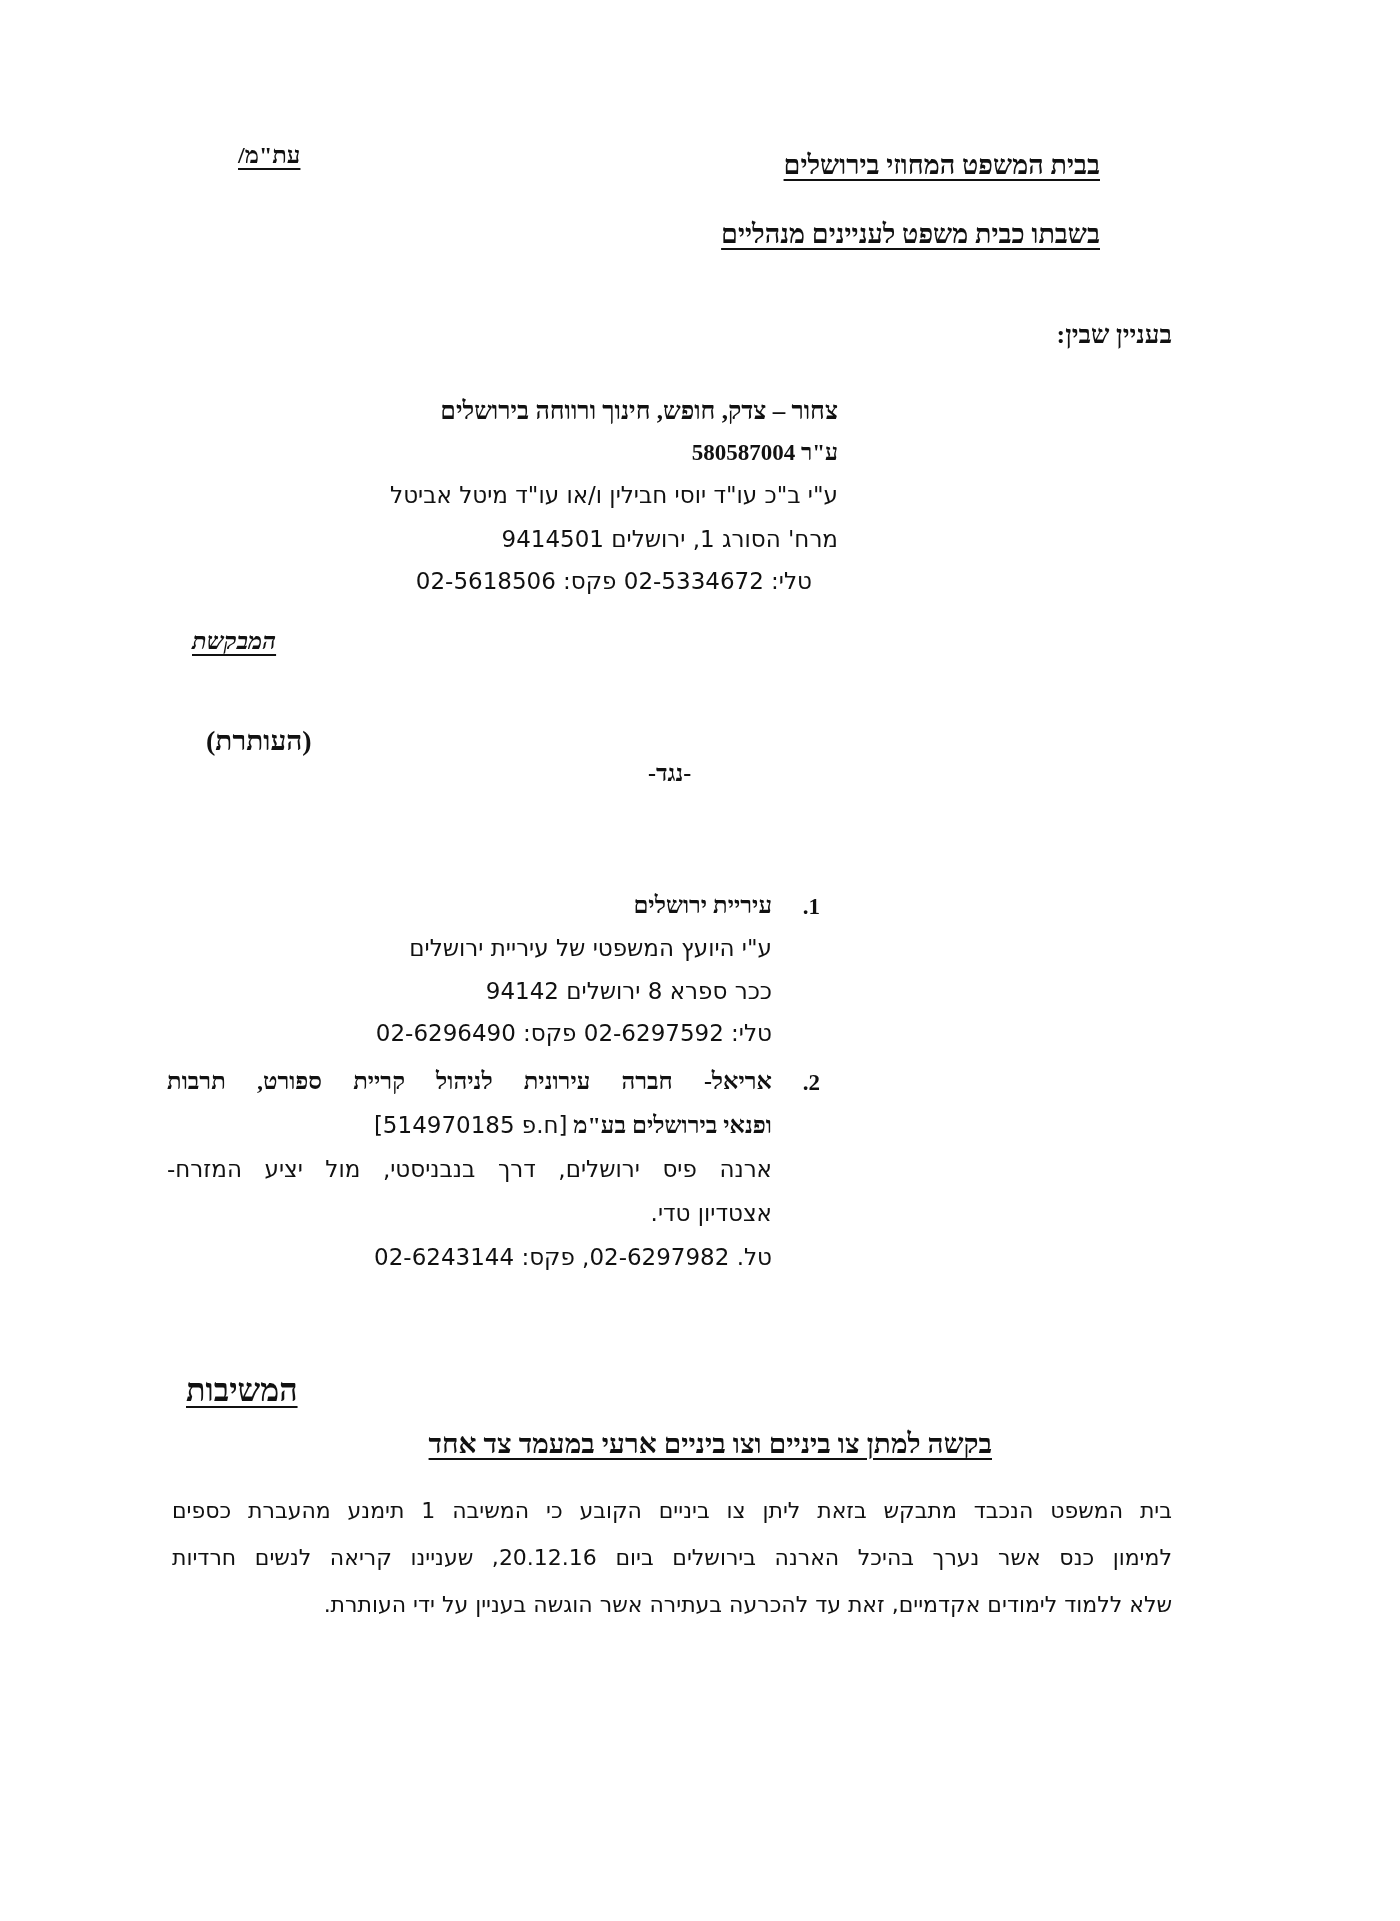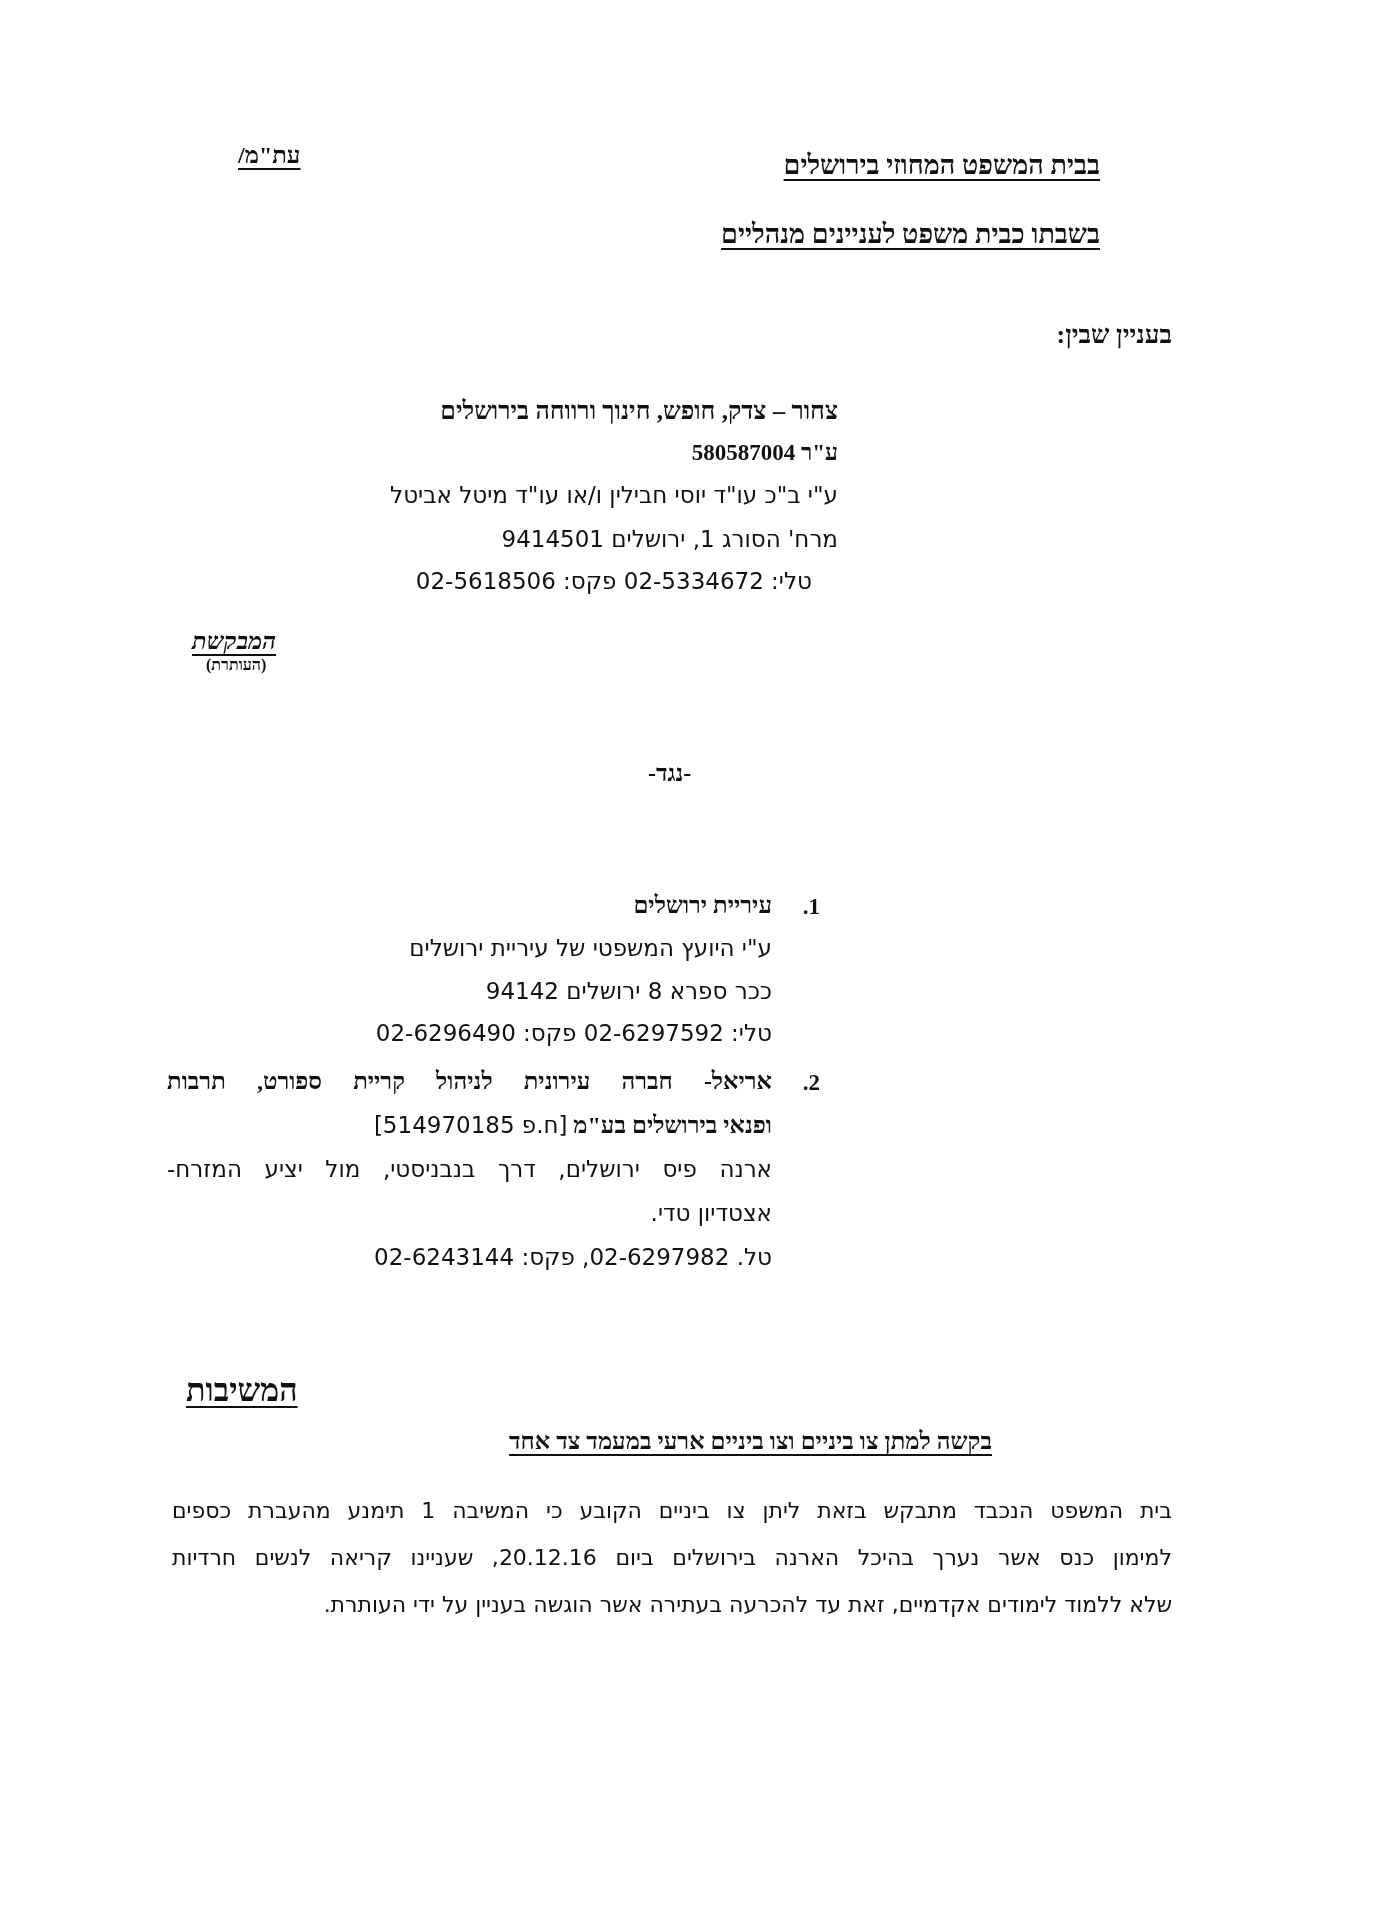--- a/index.html
+++ b/index.html
@@ -23,21 +23,21 @@
 
 <div class="abs bold" style="right:228px; top:320px; font-size:26px;">בעניין שבין:</div>
 
 <div class="abs bold party-line" style="right:562px; top:397px; font-size:25px;">צחור – צדק, חופש, חינוך ורווחה בירושלים</div>
 <div class="abs bold party-line" style="right:562px; top:440px;">ע"ר 580587004</div>
 <div class="abs party-line sans" style="right:562px; top:482px;">ע"י ב"כ עו"ד יוסי חבילין ו/או עו"ד מיטל אביטל</div>
 <div class="abs party-line sans" style="right:562px; top:526px;">מרח' הסורג 1, ירושלים 9414501</div>
 <div class="abs party-line sans" style="right:588px; top:568px;">טלי: 02-5334672 פקס: 02-5618506</div>
 
 <div class="abs bold u" style="left:192px; top:628px; font-size:24px;font-style:italic;">המבקשת</div>
-<div class="abs bold" style="left:206px; top:656px; font-size:16px;">(העותרת)</div>
+<div class="abs bold" style="left:206px; top:725px; font-size:28px;">(העותרת)</div>
 
 <div class="abs bold" style="left:648px; top:760px; font-size:24px;">-נגד-</div>
 
 <div class="abs num" style="right:580px; top:894px;">1.</div>
 <div class="abs bold party-line" style="right:628px; top:892px; font-size:24px;">עיריית ירושלים</div>
 <div class="abs party-line sans" style="right:628px; top:935px;">ע"י היועץ המשפטי של עיריית ירושלים</div>
 <div class="abs party-line sans" style="right:628px; top:978px;">ככר ספרא 8 ירושלים 94142</div>
 <div class="abs party-line sans" style="right:628px; top:1020px;">טלי: 02-6297592 פקס: 02-6296490</div>
 
 <div class="abs num" style="right:580px; top:1070px;">2.</div>
@@ -45,17 +45,17 @@
 <div class="abs party-line" style="right:628px; top:1112px;">
   <span class="bold" style="font-size:24px;">ופנאי בירושלים בע"מ</span>
   <span class="sans">[ח.פ 514970185]</span>
 </div>
 <div class="abs party-line sans" style="right:628px; top:1156px; width:605px; text-align:justify; text-align-last:justify;">ארנה פיס ירושלים, דרך בנבניסטי, מול יציע המזרח-</div>
 <div class="abs party-line sans" style="right:628px; top:1200px;">אצטדיון טדי.</div>
 <div class="abs party-line sans" style="right:628px; top:1244px;text-align:center;">טל. 02-6297982, פקס: 02-6243144</div>
 
 <div class="abs bold u" style="left:186px; top:1326px; font-size:32px;margin-top:46px;">המשיבות</div>
 
-<div class="abs bold u" style="right:408px; top:1428px; font-size:24px;text-decoration:underline;">בקשה למתן צו ביניים וצו ביניים ארעי במעמד צד אחד</div>
+<div class="abs bold u" style="right:408px; top:1428px; font-size:28px;text-decoration:underline;">בקשה למתן צו ביניים וצו ביניים ארעי במעמד צד אחד</div>
 
 <div class="abs body-line sans" style="right:228px; top:1498px; width:1000px; text-align:justify; text-align-last:justify;">בית המשפט הנכבד מתבקש בזאת ליתן צו ביניים הקובע כי המשיבה 1 תימנע מהעברת כספים</div>
 <div class="abs body-line sans" style="right:228px; top:1545px; width:1000px; text-align:justify; text-align-last:justify;">למימון כנס אשר נערך בהיכל הארנה בירושלים ביום 20.12.16, שעניינו קריאה לנשים חרדיות</div>
 <div class="abs body-line sans" style="right:228px; top:1592px;">שלא ללמוד לימודים אקדמיים, זאת עד להכרעה בעתירה אשר הוגשה בעניין על ידי העותרת.</div>
 
 </body></html>

